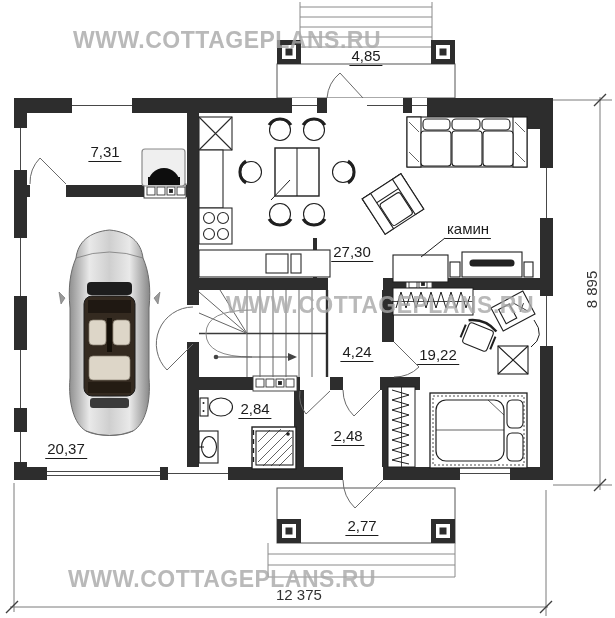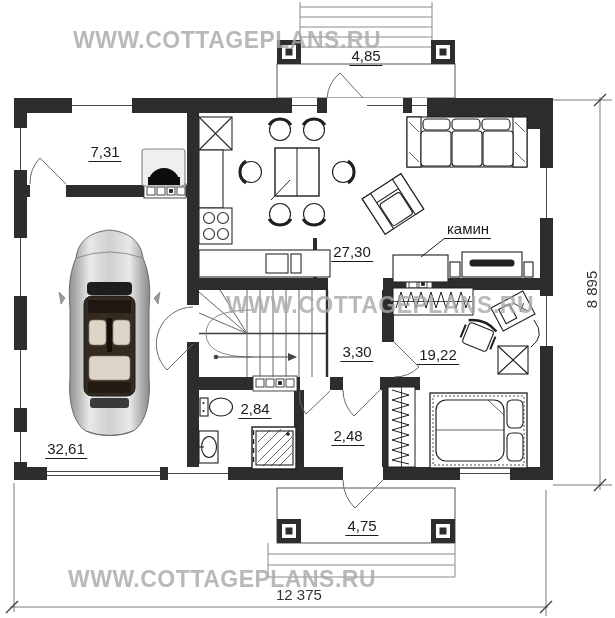--- a/index.html
+++ b/index.html
@@ -289,27 +289,27 @@
       <path d="M6,613 L18,601 M540,613 L552,601"></path>
     </g>
   </g>
 </svg>
 
 <div class="wm" style="left:73px;top:27px">WWW.COTTAGEPLANS.RU</div>
 <div class="wm" style="left:226px;top:292px">WWW.COTTAGEPLANS.RU</div>
 <div class="wm" style="left:68px;top:566px">WWW.COTTAGEPLANS.RU</div>
 
 <div class="lbl" style="left:105px;top:143px"><span class="u">7,31</span></div>
-<div class="lbl" style="left:66px;top:440px"><span class="u">32,61</span></div>
+<div class="lbl" style="left:66px;top:440px"><span class="u">20,37</span></div>
 <div class="lbl" style="left:352px;top:243px"><span class="u">27,30</span></div>
-<div class="lbl" style="left:357px;top:343px"><span class="u">3,30</span></div>
+<div class="lbl" style="left:357px;top:343px"><span class="u">4,24</span></div>
 <div class="lbl" style="left:438px;top:346px"><span class="u">19,22</span></div>
 <div class="lbl" style="left:255px;top:400px"><span class="u">2,84</span></div>
 <div class="lbl" style="left:348px;top:427px"><span class="u">2,48</span></div>
 
 <div class="lbl" style="left:468px;top:220px"><span class="u">камин</span></div>
 
 <div class="lbl" style="left:366px;top:47px"><span class="u">4,85</span></div>
-<div class="lbl" style="left:362px;top:517px"><span class="u">4,75</span></div>
+<div class="lbl" style="left:362px;top:517px"><span class="u">2,77</span></div>
 <div class="dimtxt" style="left:276px;top:586px">12 375</div>
 <div class="dimtxt" id="dim-height">8 895</div>
 
 </div>
 
 </body></html>

